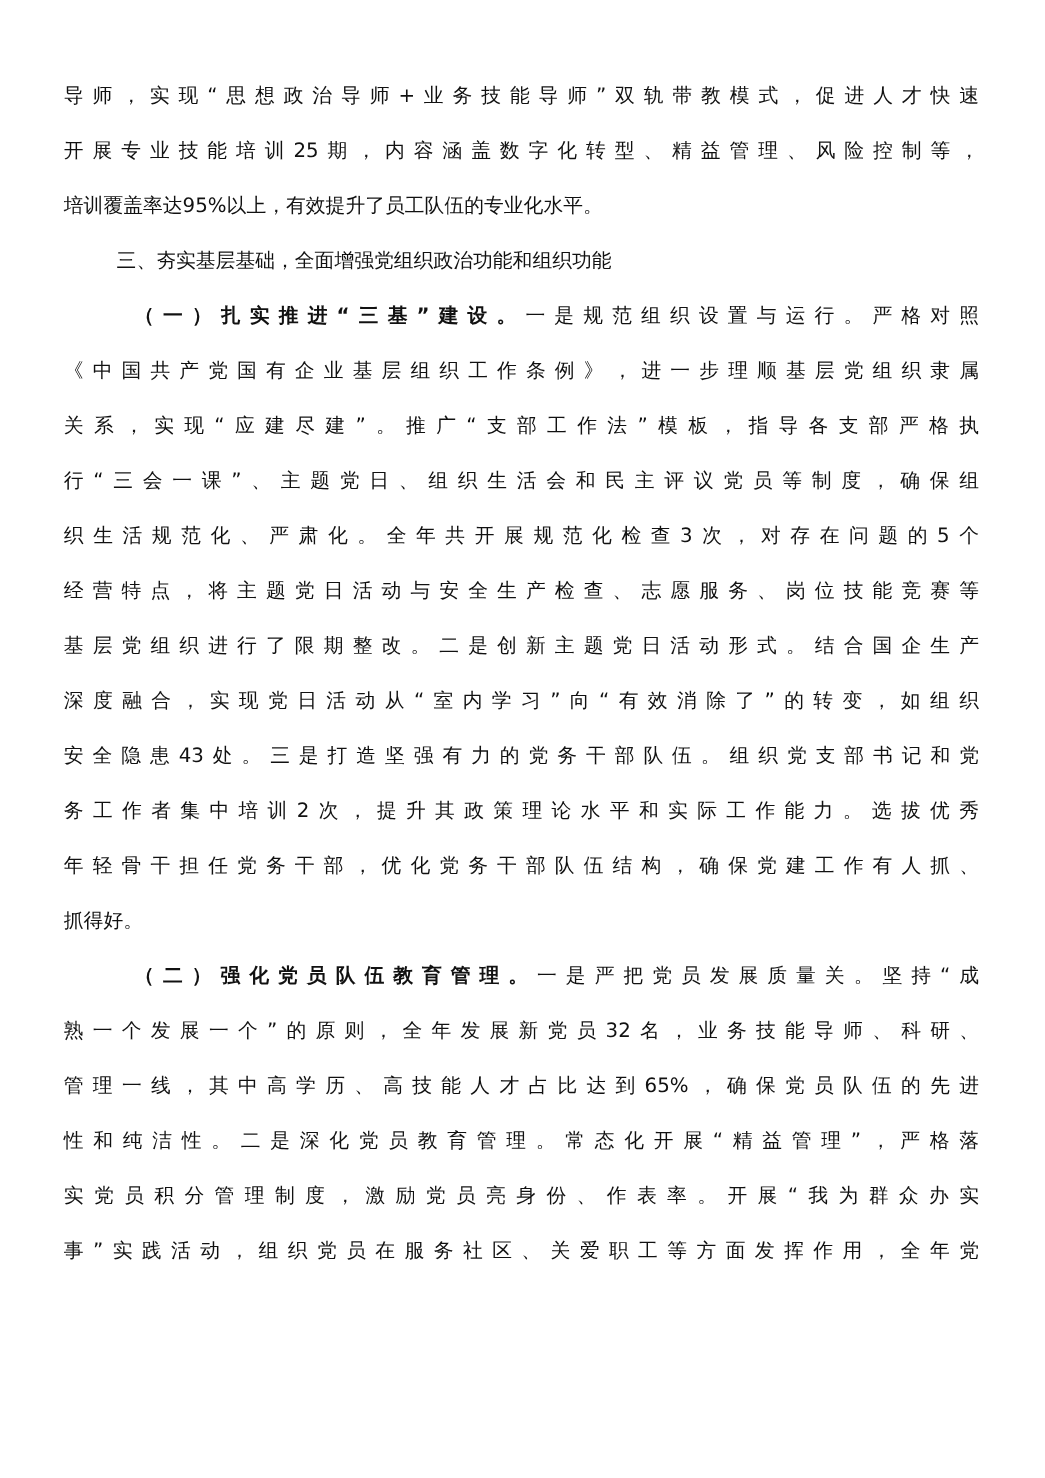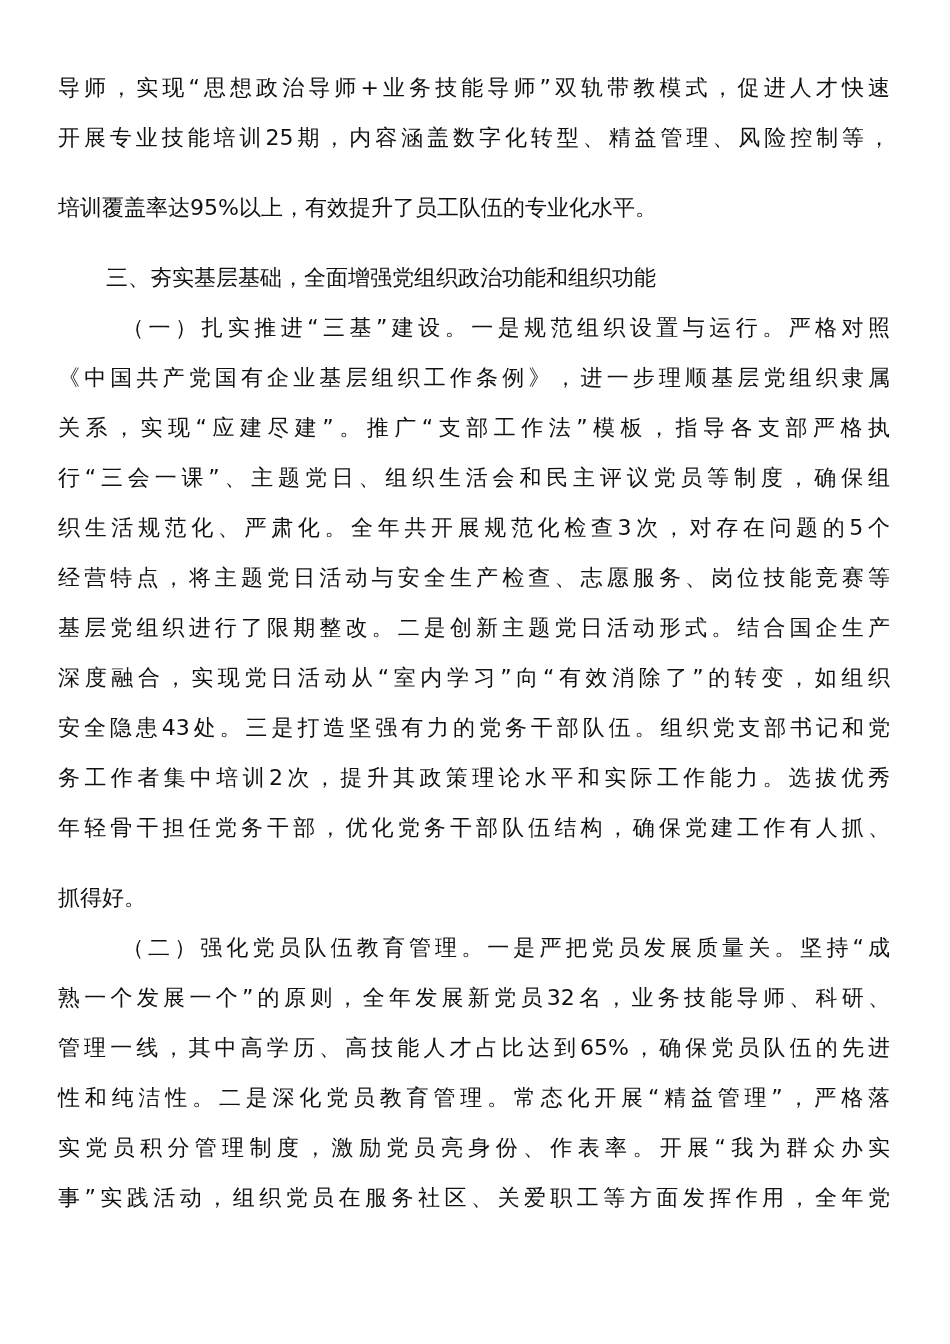--- a/index.html
+++ b/index.html
@@ -1,24 +1,24 @@
 <!DOCTYPE html>
 <html><head>
 <meta charset="utf-8">
 <style>
   html, body { margin:0; padding:0; background:#ffffff; }
   body { width:950px; height:1344px; position:relative; overflow:hidden;
          font-family: "DejaVu Sans", "Liberation Sans", sans-serif; color:#111; }
   .page { position:absolute; left:58px; top:68px; width:832px; }
-  .line { height:50px; line-height:40px; font-size:22px; white-space:nowrap;
+  .line { height:50px; line-height:40px; font-size:18px; white-space:nowrap;
           text-align:justify; text-align-last:justify; letter-spacing:0px; }
-  .line.last { text-align-last:left;margin-top:20px; }
+  .line.last { text-align-last:left; }
   .indent1 { padding-left:48px; }
   .indent2 { padding-left:64px; }
-  .bold { font-weight:normal; }
+  .bold { font-weight:bold; }
 </style>
 </head>
 <body>
 
 <div class="page">
   <div class="line">导师，实现“思想政治导师+业务技能导师”双轨带教模式，促进人才快速</div>
   <div class="line">开展专业技能培训25期，内容涵盖数字化转型、精益管理、风险控制等，</div>
   <div class="line last">培训覆盖率达95%以上，有效提升了员工队伍的专业化水平。</div>
 
   <div class="line last indent1">三、夯实基层基础，全面增强党组织政治功能和组织功能</div>

